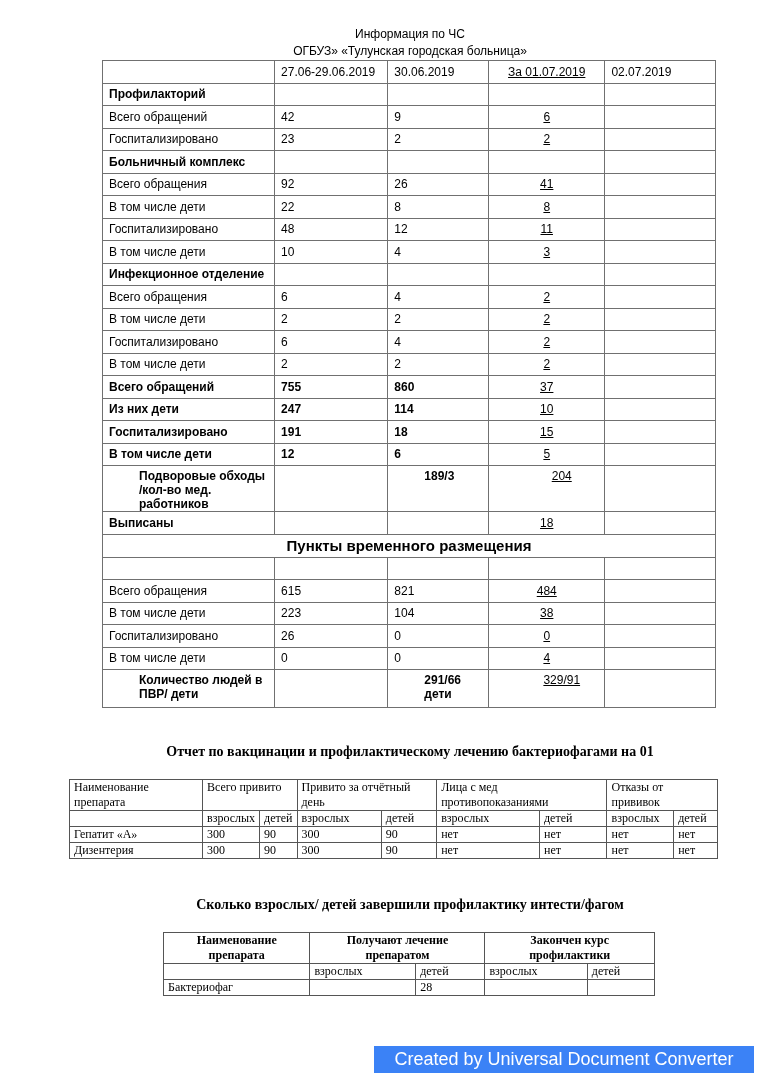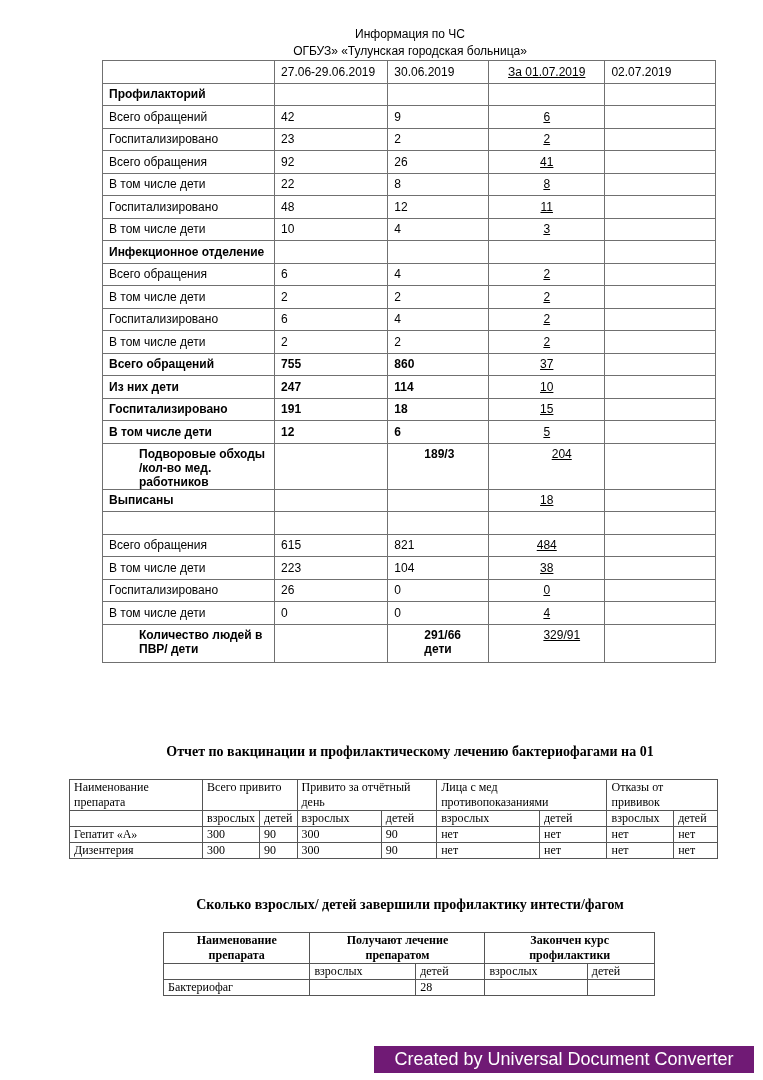--- a/index.html
+++ b/index.html
@@ -24,21 +24,21 @@
 
   .h-vacc { position: absolute; left: 0; width: 820px; top: 744px; text-align: center; font-size: 14px; font-weight: bold; }
   #vacc-table { position: absolute; left: 69px; top: 779px; width: 649px; font-size: 12px; }
   #vacc-table td { border: 1px solid #555; padding: 0 4px; line-height: 15px; vertical-align: top; }
 
   .h-fag { position: absolute; left: 0; width: 820px; top: 897px; text-align: center; font-size: 14px; font-weight: bold; }
   #fag-table { position: absolute; left: 163px; top: 932px; width: 492px; font-size: 12px; }
   #fag-table td { border: 1px solid #555; padding: 0 4px; line-height: 15px; vertical-align: top; }
   #fag-table td.hdr { font-weight: bold; text-align: center; }
 
-  .watermark { position: absolute; left: 374px; top: 1046px; width: 380px; height: 27px; background: #701a75; color: #ffffff; font-size: 18px; line-height: 27px; text-align: center; }
+  .watermark { position: absolute; left: 374px; top: 1046px; width: 380px; height: 27px; background: #3b82f6; color: #ffffff; font-size: 18px; line-height: 27px; text-align: center; }
 </style>
 </head>
 <body>
 
 <div class="title1 sans">Информация по ЧС</div>
 <div class="title2 sans">ОГБУЗ» «Тулунская городская больница»</div>
 
 <table id="main-table" class="sans">
   <tbody id="main-tbody">
       <tr>
@@ -63,20 +63,27 @@
         <td class="c4"></td>
       </tr>
       <tr>
         <td class="c0">Госпитализировано</td>
         <td class="c1">23</td>
         <td class="c2">2</td>
         <td class="c3">2</td>
         <td class="c4"></td>
       </tr>
       <tr>
+        <td class="c0 bold">Больничный комплекс</td>
+        <td class="c1 bold"></td>
+        <td class="c2 bold"></td>
+        <td class="c3"></td>
+        <td class="c4"></td>
+      </tr>
+      <tr>
         <td class="c0">Всего обращения</td>
         <td class="c1">92</td>
         <td class="c2">26</td>
         <td class="c3">41</td>
         <td class="c4"></td>
       </tr>
       <tr>
         <td class="c0">В том числе дети</td>
         <td class="c1">22</td>
         <td class="c2">8</td>
@@ -166,20 +173,23 @@
         <td class="c2 bold">189/3</td>
         <td class="c3">204</td>
         <td class="c4"></td>
       </tr>
       <tr>
         <td class="c0 bold">Выписаны</td>
         <td class="c1 bold"></td>
         <td class="c2 bold"></td>
         <td class="c3">18</td>
         <td class="c4"></td>
+      </tr>
+      <tr>
+        <td class="section" colspan="5">Пункты временного размещения</td>
       </tr>
       <tr>
         <td class="c0"></td>
         <td class="c1"></td>
         <td class="c2"></td>
         <td class="c3"></td>
         <td class="c4"></td>
       </tr>
       <tr>
         <td class="c0">Всего обращения</td>

